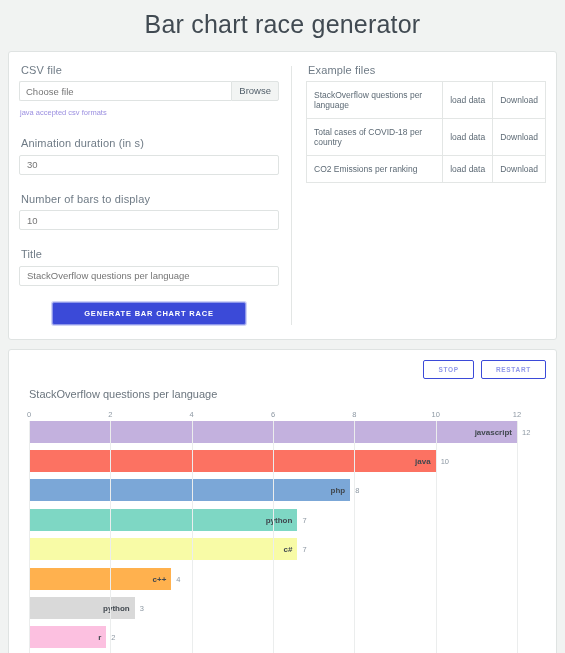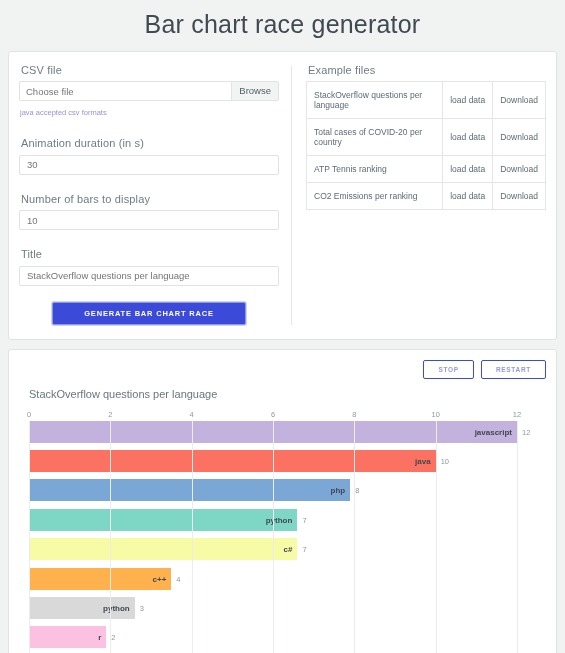--- a/index.html
+++ b/index.html
@@ -233,26 +233,21 @@
       <div class="col-right">
         <div class="field-label">Example files</div>
         <table class="example-table">
           <tbody id="example-rows">
               <tr>
                 <td>StackOverflow questions per language</td>
                 <td class="link-cell">load data</td>
                 <td class="link-cell">Download</td>
               </tr>
               <tr>
-                <td>Total cases of COVID-20 per country</td>
-                <td class="link-cell">load data</td>
-                <td class="link-cell">Download</td>
-              </tr>
-              <tr>
-                <td>ATP Tennis ranking</td>
+                <td>Total cases of COVID-18 per country</td>
                 <td class="link-cell">load data</td>
                 <td class="link-cell">Download</td>
               </tr>
               <tr>
                 <td>CO2 Emissions per ranking</td>
                 <td class="link-cell">load data</td>
                 <td class="link-cell">Download</td>
               </tr>
             </tbody>
         </table>

